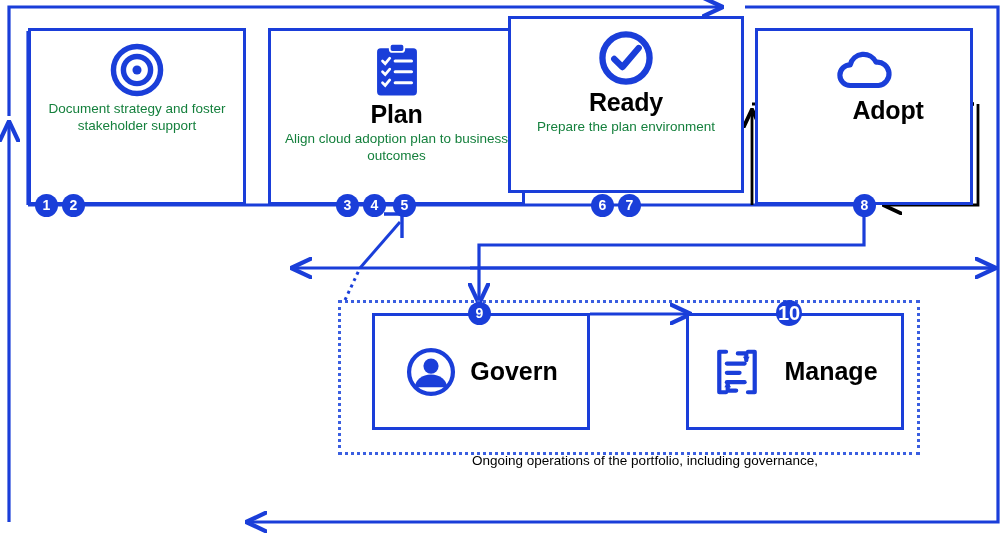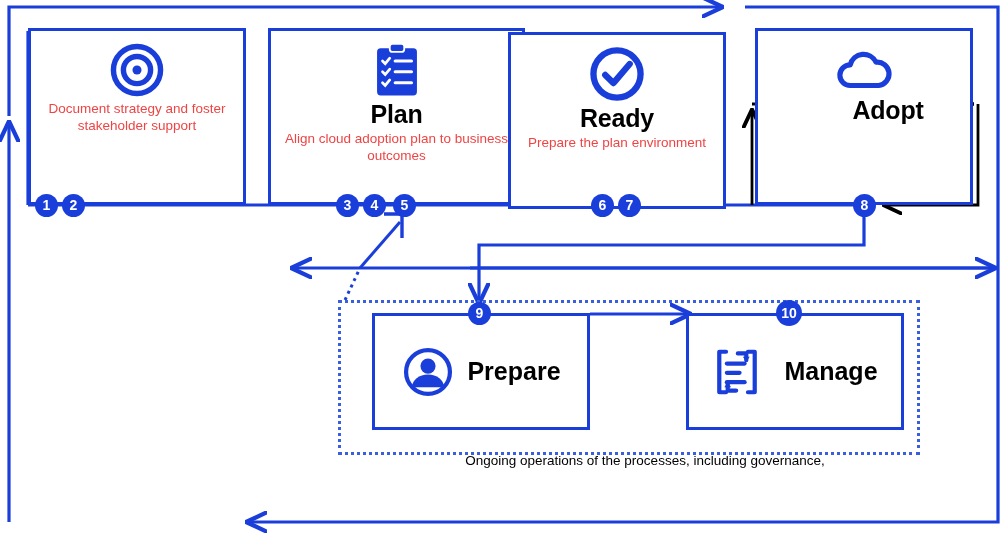--- a/index.html
+++ b/index.html
@@ -38,21 +38,21 @@
   .phase-title {
     font-size: 25px;
     font-weight: bold;
     color: #000000;
     line-height: 1.05;
     margin: 0 0 4px 0;
     letter-spacing: -0.2px;
   }
   .phase-desc {
     font-size: 13.5px;
-    color: #ef4444;
+    color: #15803d;
     line-height: 1.25;
     padding: 0 6px;
     margin: 0;
   }
   .ops-box {
     position: absolute;
     box-sizing: border-box;
     border: 3px solid #1a3ed9;
     background: #ffffff;
     z-index: 5;
@@ -91,21 +91,21 @@
     font-size: 14px;
     font-weight: bold;
     line-height: 23px;
     text-align: center;
     z-index: 20;
   }
   .step-badge.wide {
     width: 26px;
     height: 26px;
     line-height: 26px;
-    font-size: 14px;
+    font-size: 20px;
   }
 </style>
 </head>
 <body>
 
 <div id="canvas">
 
   <svg id="wiring" viewBox="0 0 1007 537" xmlns="http://www.w3.org/2000/svg">
     <defs>
       <marker id="arrowBlue" viewBox="0 0 10 10" refX="9" refY="5" markerWidth="7" markerHeight="7" orient="auto-start-reverse">
@@ -172,21 +172,21 @@
       <g stroke="#ffffff" stroke-width="3.4" stroke-linecap="round">
         <line x1="26" y1="22" x2="44" y2="22"></line>
         <line x1="26" y1="34" x2="44" y2="34"></line>
         <line x1="26" y1="46" x2="44" y2="46"></line>
       </g>
     </svg>
     <div class="phase-title">Plan</div>
     <div class="phase-desc">Align cloud adoption plan to business outcomes</div>
   </div>
 
-  <div class="phase-box" style="left:508px; top:32px; width:218px; height:177px;">
+  <div class="phase-box" style="left:508px; top:16px; width:236px; height:177px;">
     <svg class="phase-icon" width="58" height="58" viewBox="0 0 64 64">
       <circle cx="32" cy="32" r="26" fill="none" stroke="#1a3ed9" stroke-width="7"></circle>
       <path d="M 19,33 L 28,42 L 46,21" fill="none" stroke="#1a3ed9" stroke-width="7" stroke-linecap="round" stroke-linejoin="round"></path>
     </svg>
     <div class="phase-title">Ready</div>
     <div class="phase-desc">Prepare the plan environment</div>
   </div>
 
   <div class="phase-box" style="left:755px; top:28px; width:218px; height:177px;">
     <svg class="phase-icon" width="62" height="50" viewBox="0 0 72 56" style="margin-top:14px; margin-bottom:0;">
@@ -196,21 +196,21 @@
   </div>
 
   <div class="dotted-region" style="left:338px; top:300px; width:582px; height:155px;"></div>
 
   <div class="ops-box" style="left:372px; top:313px; width:218px; height:117px;">
     <svg width="54" height="54" viewBox="0 0 64 64">
       <circle cx="32" cy="32" r="26" fill="none" stroke="#1a3ed9" stroke-width="5"></circle>
       <circle cx="32" cy="25" r="9" fill="#1a3ed9"></circle>
       <path d="M 13,50 a 19,15 0 0 1 38,0 z" fill="#1a3ed9"></path>
     </svg>
-    <div class="ops-title">Prepare</div>
+    <div class="ops-title">Govern</div>
   </div>
 
   <div class="ops-box" style="left:686px; top:313px; width:218px; height:117px;gap:10px;">
     <svg width="50" height="54" viewBox="0 0 58 64">
       <g fill="none" stroke="#1a3ed9" stroke-width="5" stroke-linecap="round" stroke-linejoin="round">
         <path d="M 16,8 L 8,8 L 8,56 L 16,56"></path>
         <path d="M 42,8 L 50,8 L 50,56 L 42,56"></path>
       </g>
       <g stroke="#1a3ed9" stroke-width="5" stroke-linecap="round">
         <line x1="17" y1="22" x2="38" y2="22"></line>
@@ -219,21 +219,21 @@
       </g>
       <path d="M 30,10 L 40,10 L 40,18" fill="none" stroke="#1a3ed9" stroke-width="5" stroke-linecap="round" stroke-linejoin="round"></path>
       <path d="M 44,14 L 40,20 L 36,14 z" fill="#1a3ed9"></path>
       <path d="M 28,54 L 18,54 L 18,46" fill="none" stroke="#1a3ed9" stroke-width="5" stroke-linecap="round" stroke-linejoin="round"></path>
       <path d="M 14,50 L 18,44 L 22,50 z" fill="#1a3ed9"></path>
     </svg>
     <div class="ops-title">Manage</div>
   </div>
 
   <div class="ops-caption" style="left:400px; top:452px; width:490px;">
-    <div>Ongoing operations of the processes, including governance,</div>
+    <div>Ongoing operations of the portfolio, including governance,</div>
   </div>
 
   <div class="step-badge" style="left:35px; top:194px;">1</div>
   <div class="step-badge" style="left:62px; top:194px;">2</div>
 
   <div class="step-badge" style="left:336px; top:194px;">3</div>
   <div class="step-badge" style="left:363px; top:194px;">4</div>
   <div class="step-badge" style="left:393px; top:194px;">5</div>
 
   <div class="step-badge" style="left:591px; top:194px;">6</div>

